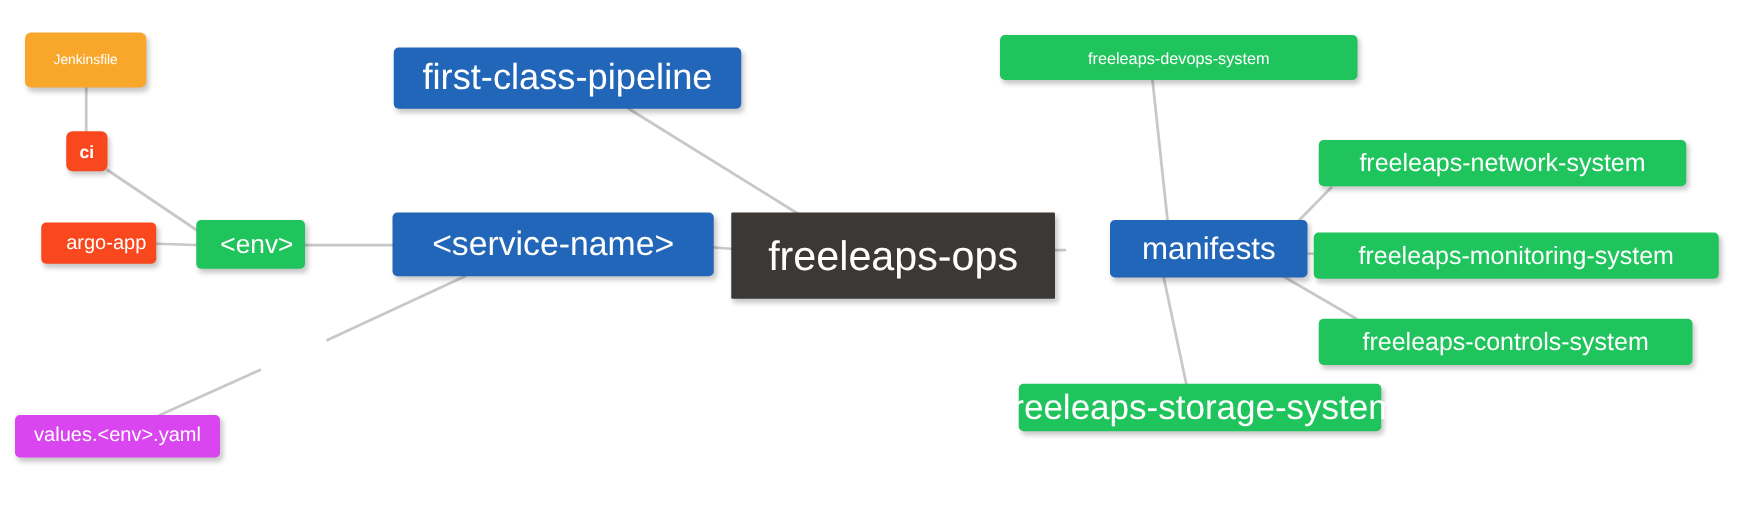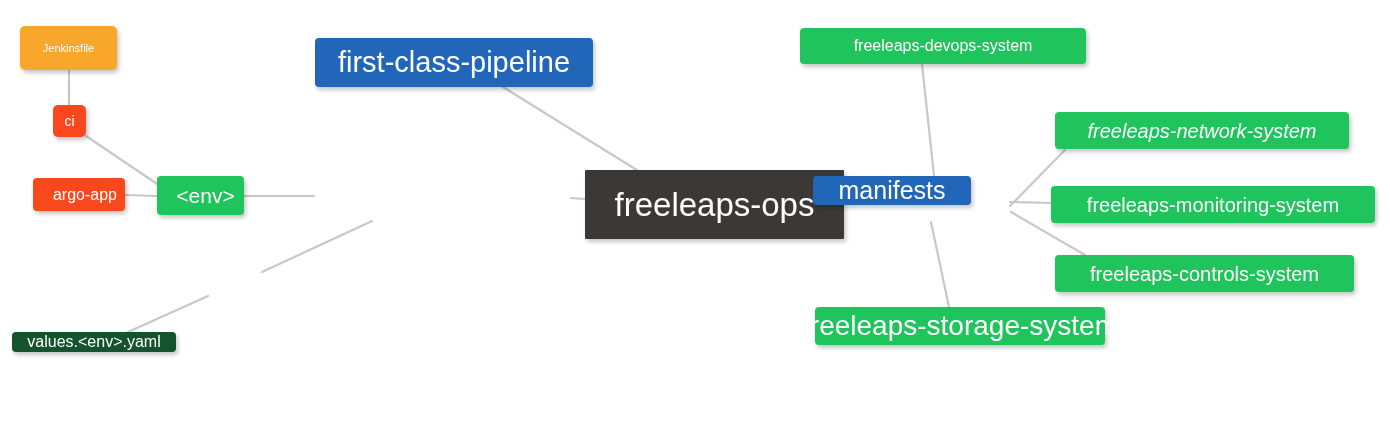--- a/index.html
+++ b/index.html
@@ -38,31 +38,31 @@
     user-select:none;
   }
   .node-label{
     display:block;
     line-height:1;
     color:#ffffff;
   }
 
   
   .n-jenkinsfile{left:20px;top:26px;width:97px;height:44px;font-size:11px;background:#f9a72b;border-radius:5px;}
-  .n-ci{left:53px;top:105px;width:33px;height:32px;font-size:14px;background:#f9471e;border-radius:5px;}
+  .n-ci{left:53px;top:105px;width:33px;height:32px;font-size:14px;background:#f9471e;border-radius:5px;font-weight:bold;}
   .n-argo-app{left:33px;top:178px;width:92px;height:33px;font-size:16px;background:#f9471e;border-radius:4px;padding-left:12px;}
-  .n-values{left:12px;top:332px;width:164px;height:20px;font-size:16px;background:#14532d;border-radius:4px;}
+  .n-values{left:12px;top:332px;width:164px;height:34px;font-size:16px;background:#d946ef;border-radius:4px;}
   .n-env{left:157px;top:176px;width:87px;height:39px;font-size:21px;background:#20c45c;border-radius:4px;padding-left:10px;}
   .n-helm{left:150px;top:256px;width:112px;height:40px;font-size:21px;background:#20c45c;border-radius:4px;}
   .n-pipeline{left:315px;top:38px;width:278px;height:49px;font-size:29px;background:#2166b8;border-radius:4px;}
   .n-service{left:314px;top:170px;width:257px;height:51px;font-size:27px;background:#2166b8;border-radius:4px;}
   .n-ops{left:585px;top:170px;width:259px;height:69px;font-size:33px;background:#3c3835;border-radius:1px;}
-  .n-manifests{left:813px;top:176px;width:158px;height:29px;font-size:25px;background:#2166b8;border-radius:4px;}
-  .n-devops{left:800px;top:28px;width:286px;height:36px;font-size:16px;background:#20c45c;border-radius:4px;}
-  .n-network{left:1055px;top:112px;width:294px;height:37px;font-size:20px;background:#20c45c;border-radius:4px;font-style:italic;}
+  .n-manifests{left:888px;top:176px;width:158px;height:46px;font-size:25px;background:#2166b8;border-radius:4px;}
+  .n-devops{left:800px;top:28px;width:286px;height:36px;font-size:13px;background:#20c45c;border-radius:4px;}
+  .n-network{left:1055px;top:112px;width:294px;height:37px;font-size:20px;background:#20c45c;border-radius:4px;}
   .n-monitoring{left:1051px;top:186px;width:324px;height:37px;font-size:20px;background:#20c45c;border-radius:4px;}
   .n-controls{left:1055px;top:255px;width:299px;height:37px;font-size:20px;background:#20c45c;border-radius:4px;}
   .n-storage{left:815px;top:307px;width:290px;height:38px;font-size:28px;background:#20c45c;border-radius:4px;}
 </style>
 </head>
 <body>
 
 <div id="canvas">
 
   <svg id="edges" viewBox="0 0 1390 421" width="1390" height="421" xmlns="http://www.w3.org/2000/svg">
@@ -116,20 +116,23 @@
 
   <div class="node n-env">
     <span class="node-label">&lt;env&gt;</span>
   </div>
 
 
   <div class="node n-pipeline">
     <span class="node-label">first-class-pipeline</span>
   </div>
 
+  <div class="node n-service">
+    <span class="node-label">&lt;service-name&gt;</span>
+  </div>
 
   <div class="node n-ops">
     <span class="node-label">freeleaps-ops</span>
   </div>
 
   <div class="node n-manifests">
     <span class="node-label">manifests</span>
   </div>
 
   <div class="node n-devops">

